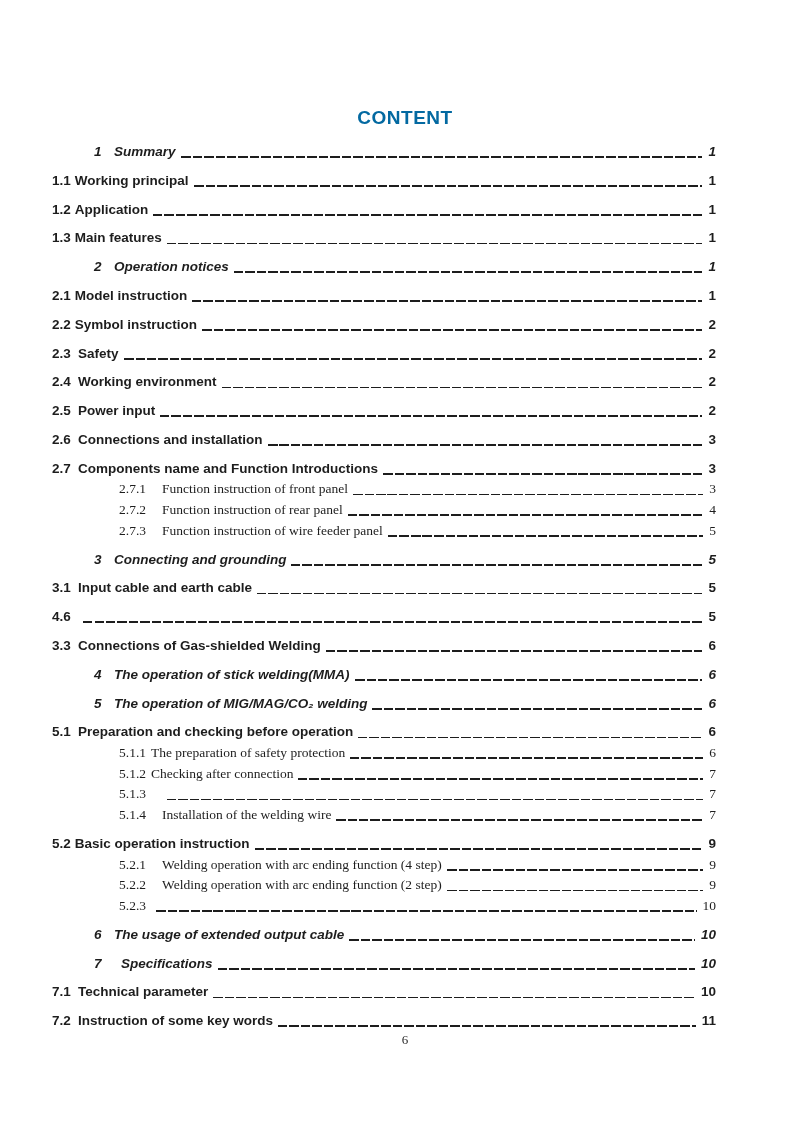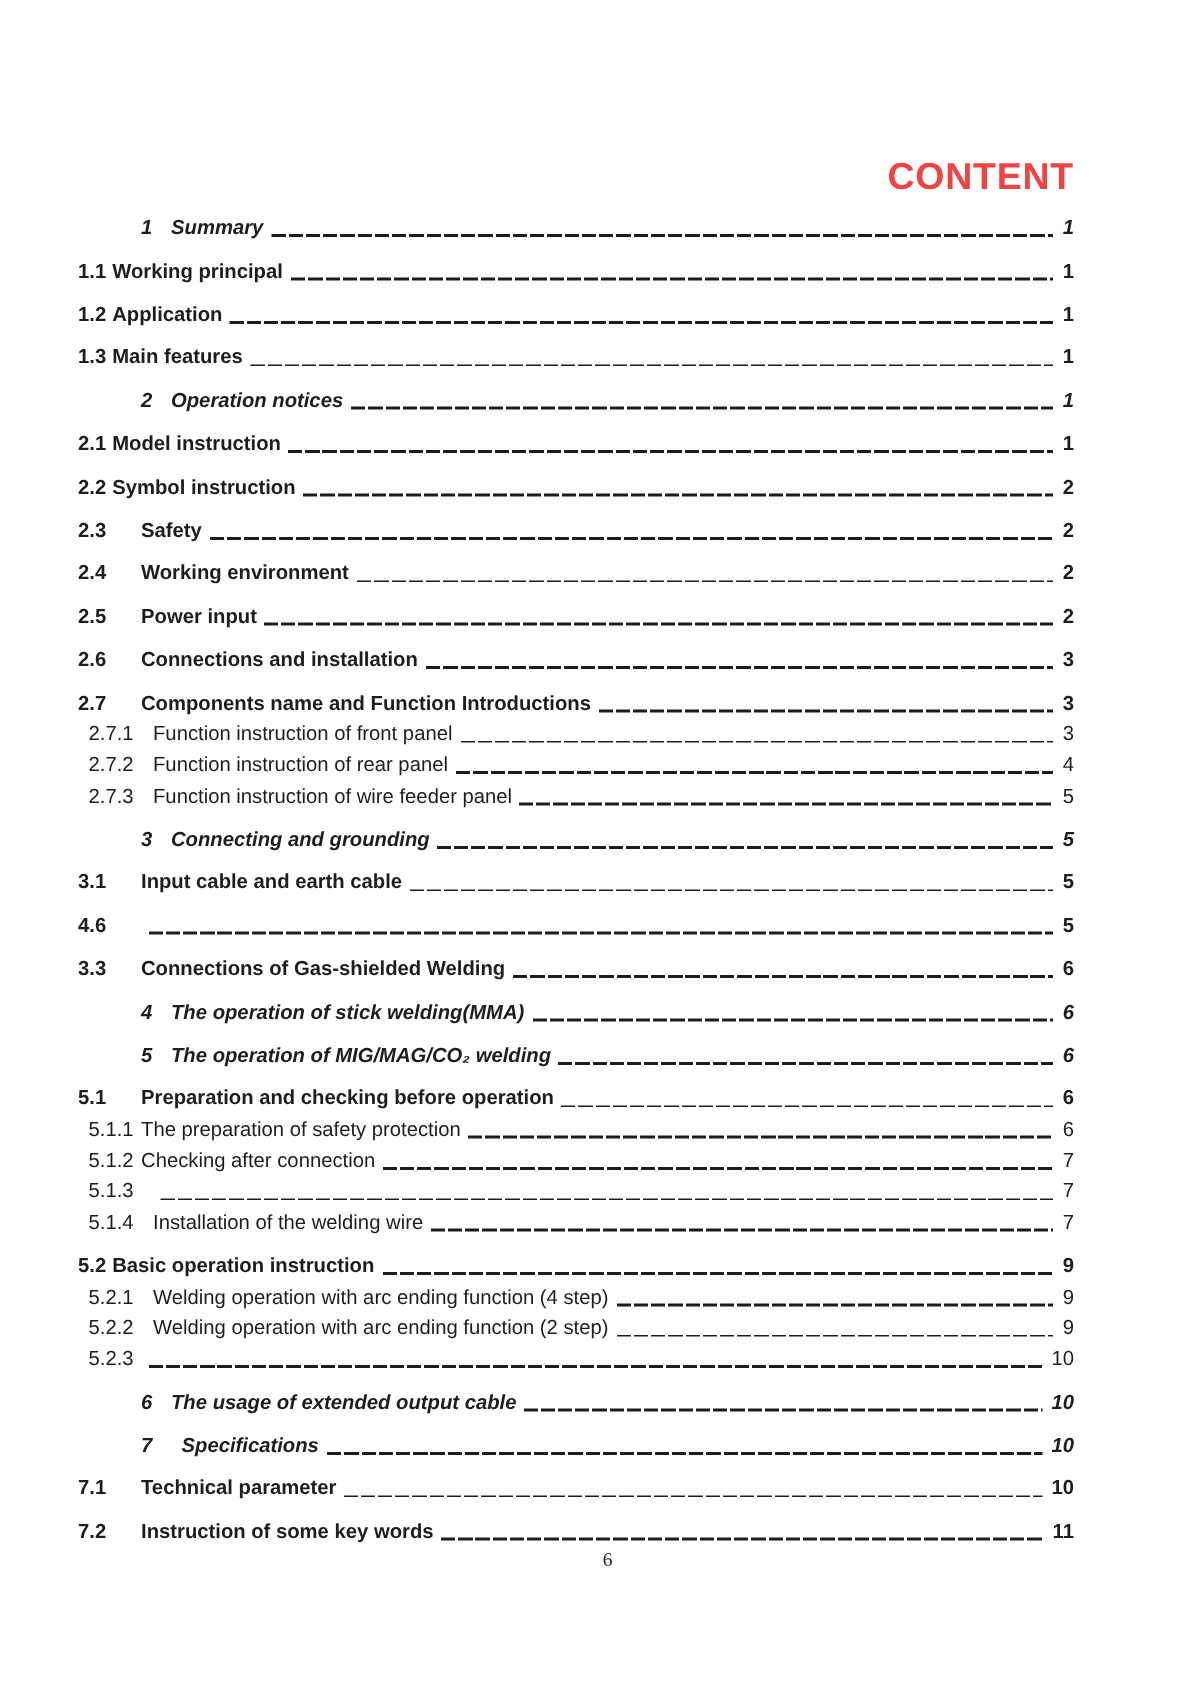--- a/index.html
+++ b/index.html
@@ -7,43 +7,43 @@
     width: 793px; height: 1122px;
     background: #ffffff;
     font-family: "Liberation Sans", sans-serif;
     color: #1d1d1d;
     overflow: hidden;
   }
   .page { width: 793px; height: 1122px; position: relative; }
 
   .head { margin-top: 104px; padding: 0 77px 0 94px; }
   .title {
-    margin: 0; font-size: 25px; line-height: 28px;
-    font-weight: 700; text-align: right; letter-spacing: .5px;
-    color: #ef4444;
+    margin: 0; font-size: 19px; line-height: 28px;
+    font-weight: 700; text-align: center; letter-spacing: .5px;
+    color: #0369a1;
   }
 
   .toc { margin-top: 10px; }
   .row {
     display: flex; align-items: baseline;
     height: 20px; line-height: 20px;
     padding-right: 77px;
     font-size: 13.5px; font-weight: 700;
     margin-top: 8.8px;
     white-space: nowrap;
   }
   .row.l1 { padding-left: 94px; font-style: italic; }
   .l1 .num { min-width: 20px; }
   .l1.gap-wide .num { min-width: 27px; }
 
   .row.l2 { padding-left: 52px; }
   .l2 .num { margin-right: 4px; }
-  .l2.tab .num { min-width: 26px; margin-right: 16px; }
-
-  .row.l3 { padding-left: 59px; font-weight: 400; margin-top: .7px; }
+  .l2.tab .num { min-width: 26px; margin-right: 0; }
+
+  .row.l3 { padding-left: 119px; font-weight: 400; margin-top: .7px; font-family: Liberation Serif, serif; }
   .l3 .num { margin-right: 5px; }
   .l3.tab .num { min-width: 43px; margin-right: 0; }
 
   .leader {
     flex: 1 1 auto;
     height: 1.8px;
     align-self: flex-end;
     margin: 0 6px 4px 5px;
     background-image: repeating-linear-gradient(
       to right,

